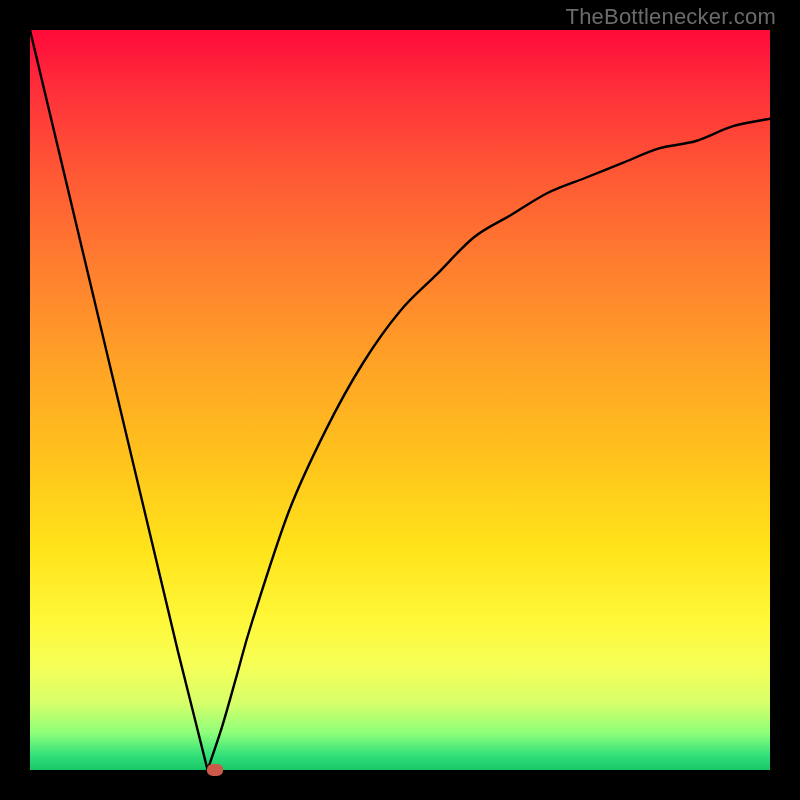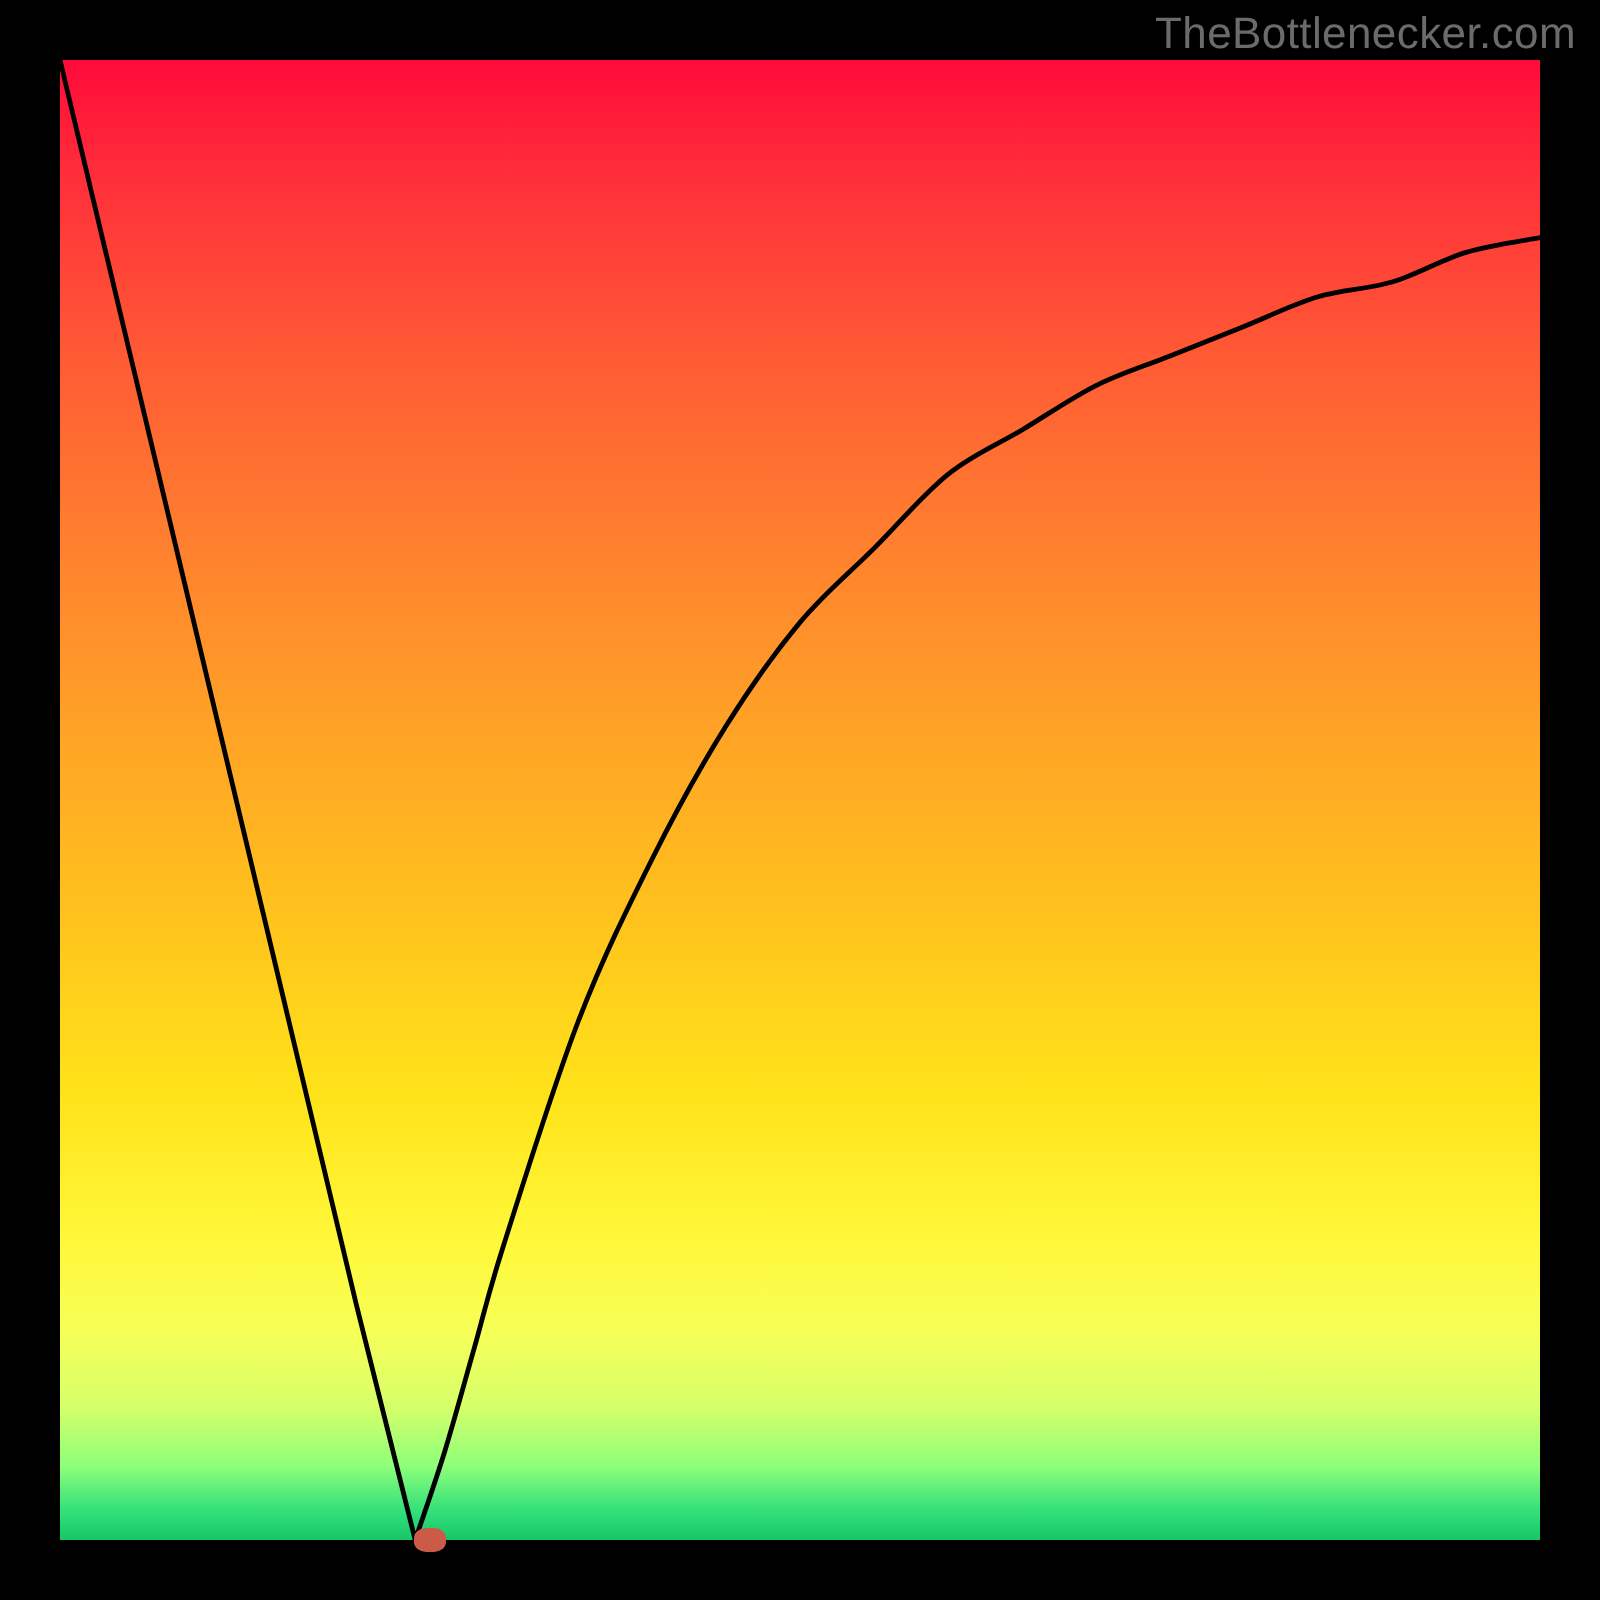--- a/index.html
+++ b/index.html
@@ -13,21 +13,21 @@
   }
   .outer {
     position: relative;
     width: 800px;
     height: 800px;
     background: #000;
   }
   .watermark {
     position: absolute;
     top: 4px;
-    right: 12px;
+    right: 24px;
     font-size: 22px;
     color: #6b6b6b;
     font-weight: 400;
     letter-spacing: 0.2px;
     z-index: 5;
   }
   .plot {
     position: absolute;
     left: 30px;
     top: 30px;

